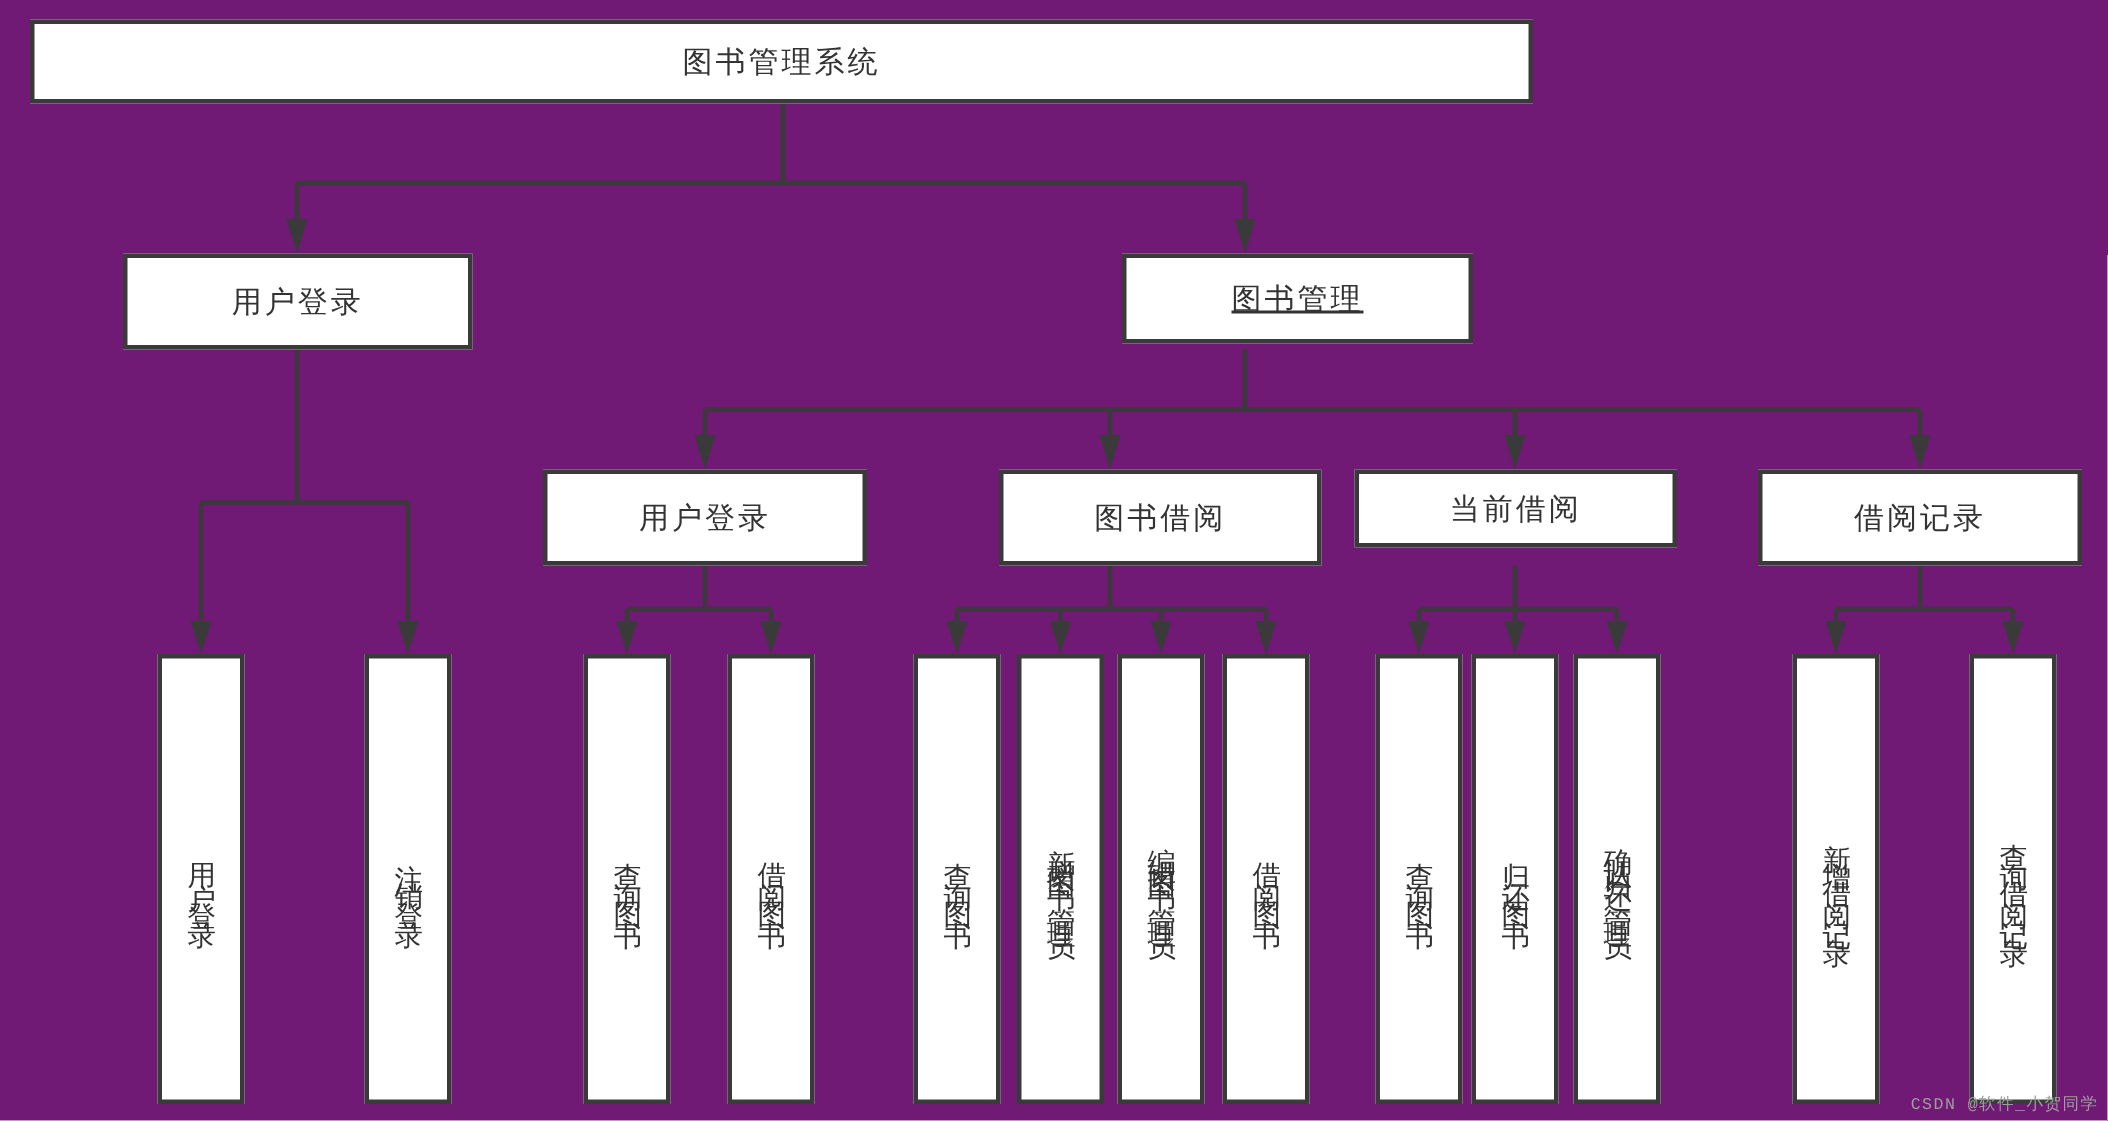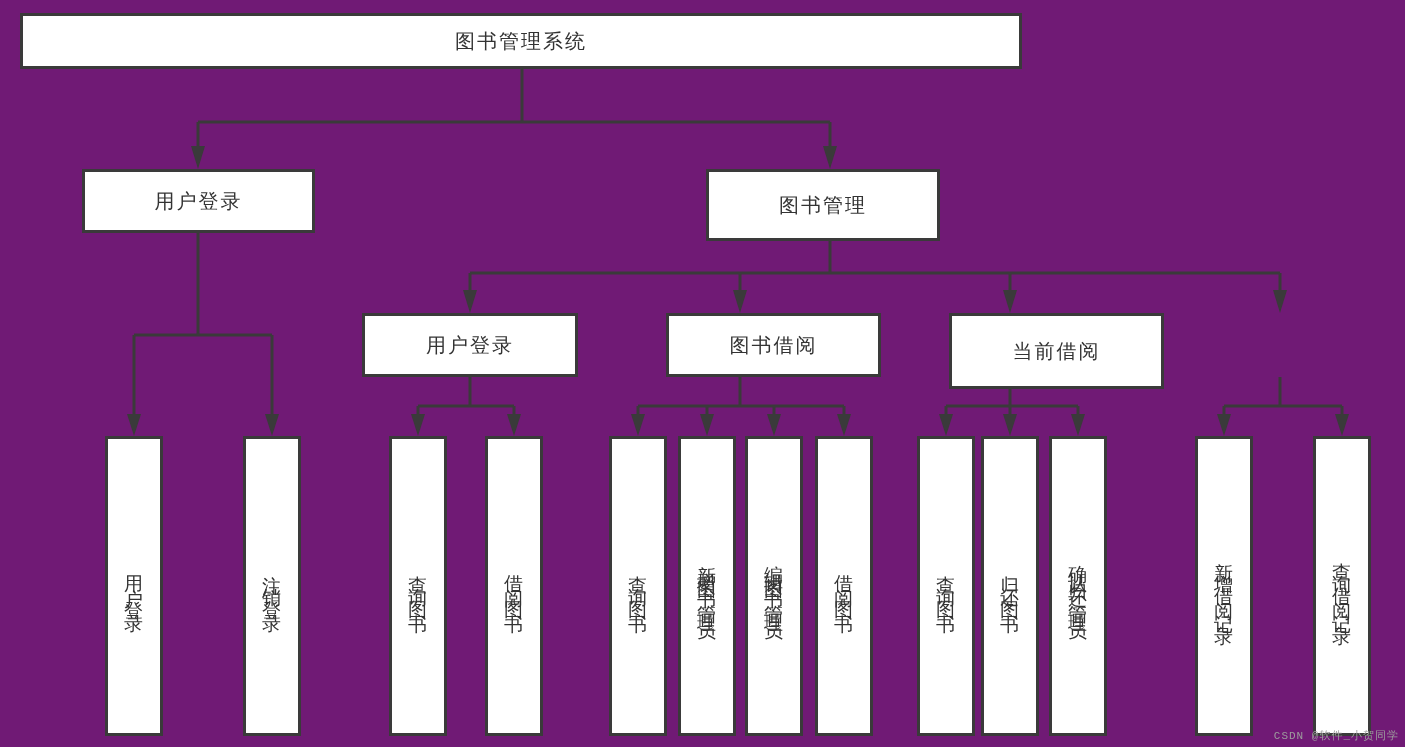--- a/index.html
+++ b/index.html
@@ -114,25 +114,26 @@
     <g>
       <path d="M1280 377 V406 M1224 406 H1342 M1224 406 V416 M1342 406 V416"></path>
       <polygon points="1217,414 1231,414 1224,436"></polygon>
       <polygon points="1335,414 1349,414 1342,436"></polygon>
     </g>
   </svg>
 
   <div class="node node-h" style="left:20px; top:13px; width:1002px; height:56px;">图书管理系统</div>
 
   <div class="node node-h" style="left:82px; top:169px; width:233px; height:64px;">用户登录</div>
-  <div class="node node-h" style="left:706px; top:169px; width:234px; height:72px;">图书管理</div>
+  <div class="node node-h" style="left:748px; top:169px; width:234px; height:60px;text-decoration:underline;">图书管理</div>
 
   <div class="node node-h" style="left:362px; top:313px; width:216px; height:64px;">用户登录</div>
   <div class="node node-h" style="left:633px; top:313px; width:215px; height:64px;margin-left:33px;">图书借阅</div>
-  <div class="node node-h" style="left:903px; top:313px; width:215px; height:76px;margin-left:46px;">当前借阅</div>
+  <div class="node node-h" style="left:903px; top:313px; width:215px; height:52px;">当前借阅</div>
+  <div class="node node-h" style="left:1172px; top:313px; width:216px; height:64px;">借阅记录</div>
 
   <div class="node node-v" style="left:105px;">用户登录</div>
   <div class="node node-v" style="left:243px;">注销登录</div>
 
   <div class="node node-v" style="left:389px;">查询图书</div>
   <div class="node node-v" style="left:485px;">借阅图书</div>
 
   <div class="node node-v" style="left:609px;">查询图书</div>
   <div class="node node-v long" style="left:678px;">新增图书（管理员）</div>
   <div class="node node-v long" style="left:745px;">编辑图书（管理员）</div>

